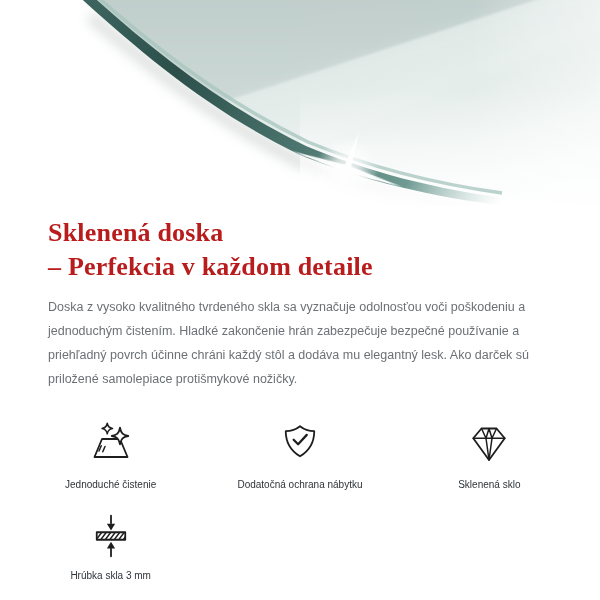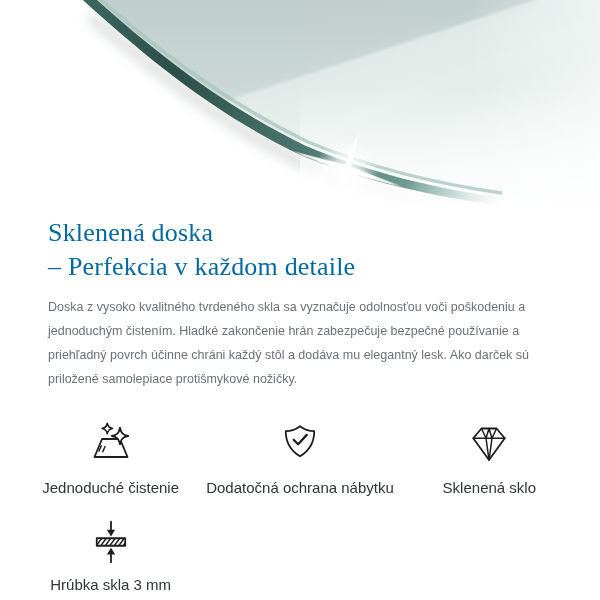--- a/index.html
+++ b/index.html
@@ -7,23 +7,23 @@
     width:600px;height:600px;background:#ffffff;overflow:hidden;
     font-family:"Liberation Sans", sans-serif;
     -webkit-font-smoothing:antialiased;
   }
   .page{width:600px;height:600px;background:#fff;}
   .hero{width:600px;height:206px;line-height:0;}
   .hero svg{display:block;}
   h1.title{
     margin:10px 48px 0 48px;
     font-family:"Liberation Serif", serif;
-    font-weight:400;
+    font-weight:700;
     font-size:26px;line-height:34px;
-    color:#0369a1;letter-spacing:.2px;
+    color:#b91c1c;letter-spacing:.2px;
   }
   p.desc{
     margin:11px 48px 0 48px;
     max-width:520px;
     font-size:12.5px;line-height:24px;
     color:#6b7177;
   }
   .features{
     display:grid;
     grid-template-columns:repeat(3,1fr);
@@ -38,21 +38,21 @@
     stroke-linejoin:round;stroke-linecap:round;
   }
   .ficon .hatch{stroke-width:4.2;stroke-linecap:butt;}
   .ficon .hatch-s{stroke-width:2;stroke-linecap:butt;}
   .ficon .fillw{fill:#ffffff;}
   .ficon .solid{fill:#1e1e1e;stroke:none;}
   .ficon .thin{stroke-width:2;}
   .ficon .thick{stroke-width:3;}
   .flabel{
     margin-top:10px;
-    font-size:15px;color:#2f3439;
+    font-size:10px;color:#2f3439;
     text-align:center;white-space:nowrap;
   }
 </style>
 </head>
 <body>
 
 <div class="page">
 
   <div class="hero">
     <svg viewBox="0 0 600 206" width="600" height="206">

